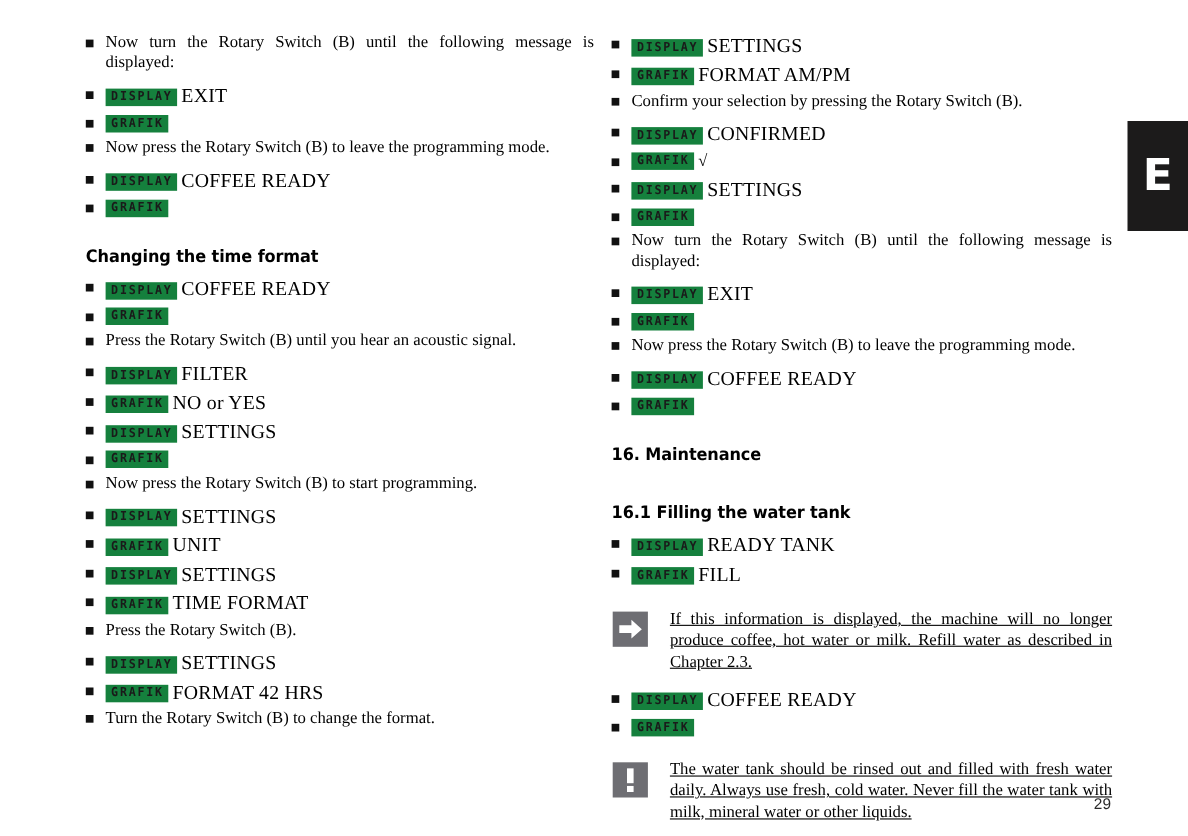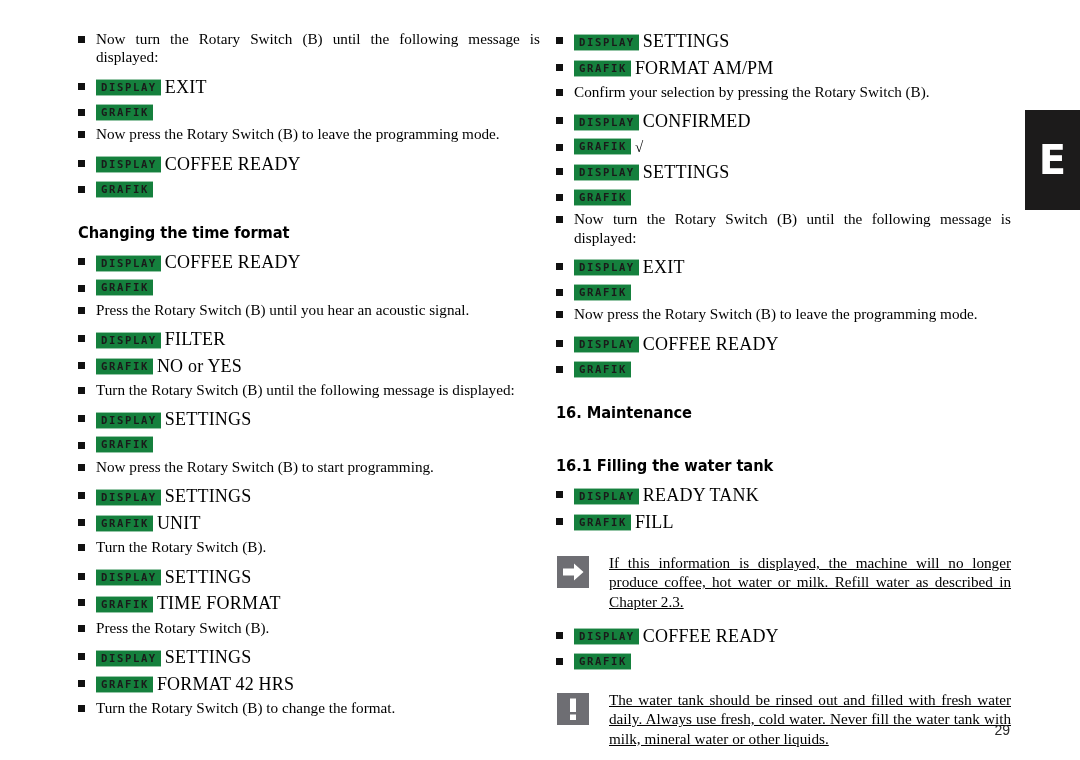--- a/index.html
+++ b/index.html
@@ -162,27 +162,25 @@
       <div class="line tagline"><span class="bullet"></span><span class="tag">GRAFIK</span></div>
       <div>
         <div class="sp-before-h"></div>
         <div class="h-section">Changing the time format</div>
       </div>
       <div class="line tagline"><span class="bullet"></span><span class="tag">DISPLAY</span><span class="tag-text">COFFEE READY</span></div>
       <div class="line tagline"><span class="bullet"></span><span class="tag">GRAFIK</span></div>
       <div class="line para"><span class="bullet"></span><span>Press the Rotary Switch (B) until you hear an acoustic signal.</span></div>
       <div class="line tagline"><span class="bullet"></span><span class="tag">DISPLAY</span><span class="tag-text">FILTER</span></div>
       <div class="line tagline"><span class="bullet"></span><span class="tag">GRAFIK</span><span class="tag-text">NO or YES</span></div>
-      <div class="line para"><span class="bullet"></span><span>Turn the Rotary Switch (B) until the following message is displayed:</span></div>
       <div class="line tagline"><span class="bullet"></span><span class="tag">DISPLAY</span><span class="tag-text">SETTINGS</span></div>
       <div class="line tagline"><span class="bullet"></span><span class="tag">GRAFIK</span></div>
       <div class="line para"><span class="bullet"></span><span>Now press the Rotary Switch (B) to start programming.</span></div>
       <div class="line tagline"><span class="bullet"></span><span class="tag">DISPLAY</span><span class="tag-text">SETTINGS</span></div>
       <div class="line tagline"><span class="bullet"></span><span class="tag">GRAFIK</span><span class="tag-text">UNIT</span></div>
-      <div class="line para"><span class="bullet"></span><span>Turn the Rotary Switch (B).</span></div>
       <div class="line tagline"><span class="bullet"></span><span class="tag">DISPLAY</span><span class="tag-text">SETTINGS</span></div>
       <div class="line tagline"><span class="bullet"></span><span class="tag">GRAFIK</span><span class="tag-text">TIME FORMAT</span></div>
       <div class="line para"><span class="bullet"></span><span>Press the Rotary Switch (B).</span></div>
       <div class="line tagline"><span class="bullet"></span><span class="tag">DISPLAY</span><span class="tag-text">SETTINGS</span></div>
       <div class="line tagline"><span class="bullet"></span><span class="tag">GRAFIK</span><span class="tag-text">FORMAT 42 HRS</span></div>
       <div class="line para"><span class="bullet"></span><span>Turn the Rotary Switch (B) to change the format.</span></div>
     </div>
 
   <div class="col col-right" id="col-right">
       <div class="line tagline"><span class="bullet"></span><span class="tag">DISPLAY</span><span class="tag-text">SETTINGS</span></div>

